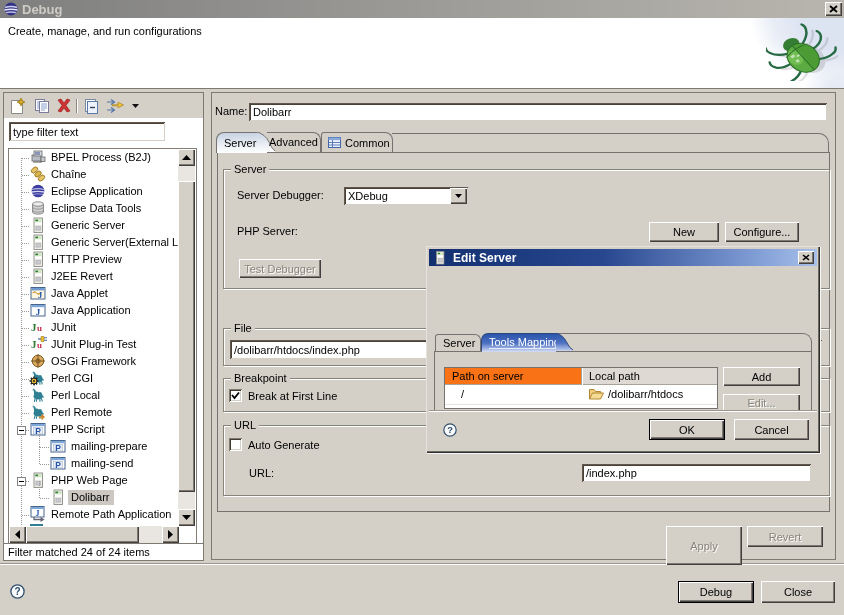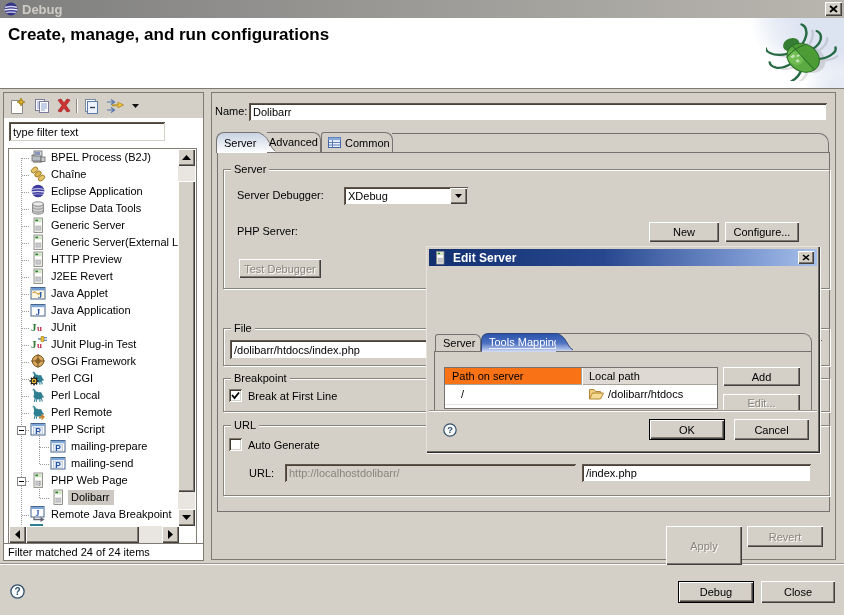--- a/index.html
+++ b/index.html
@@ -114,21 +114,21 @@
   <span class="abs" style="left:22px;top:2px;font-weight:bold;color:#cfccc5;font-size:13px">Debug</span>
   <div class="btn" style="left:825px;top:2px;width:17px;height:14px">
       <svg width="9" height="8" viewBox="0 0 9 8">
         <path d="M1 1 L8 7 M8 1 L1 7" stroke="#000" stroke-width="1.8"></path>
       </svg>
     </div>
 </div>
 
 <div class="abs" id="header" style="left:0;top:18px;width:844px;height:71px;background:#fff;border-bottom:1px solid #7e7a72">
   <div class="abs" style="right:0;top:0;width:190px;height:70px;background:radial-gradient(ellipse 130px 85px at 105% 0%,#dce3f1 40%,#e9edf6 62%,rgba(255,255,255,0) 80%),radial-gradient(ellipse 70px 45px at 102% 100%,#e6eaf4 25%,rgba(255,255,255,0) 65%)"></div>
-  <span class="abs" style="left:8px;top:7px;font-weight:bold;font-size:17px">Create, manage, and run configurations</span>
+  <span class="abs" style="left:8px;top:7px;font-weight:normal;font-size:11px">Create, manage, and run configurations</span>
   <svg class="abs" style="left:766px;top:5px" width="72" height="58" viewBox="0 0 70 66" preserveAspectRatio="none">
     <g transform="rotate(-38 35 38)">
       <g transform="translate(4,5)" opacity="0.16">
         <ellipse cx="35" cy="40" rx="14" ry="17" fill="#444"></ellipse>
         <g stroke="#444" stroke-width="2.4" fill="none" stroke-linecap="round">
           <path d="M26 27 Q16 23 13 16"></path>
             <path d="M23 38 Q11 38 7 32"></path>
             <path d="M26 49 Q18 55 10 54"></path>
           <path d="M44 27 Q54 23 57 16"></path>
             <path d="M47 38 Q59 38 63 32"></path>
@@ -332,21 +332,21 @@
     <div class="abs" style="left:36px;top:350px;width:10px;height:1px;background:repeating-linear-gradient(to right,#999 0 1px,transparent 1px 2px)"></div>
     <div class="abs" style="left:64px;top:342px;width:46px;height:15px;background:#ccc8c1"></div>
     <svg class="abs" style="left:46px;top:341px" width="16" height="16" viewBox="0 0 16 16">
         <use href="#i-tower"></use>
       </svg>
     <span class="abs" style="left:67px;top:343px;white-space:nowrap">Dolibarr</span>
     <div class="abs" style="left:18px;top:367px;width:8px;height:1px;background:repeating-linear-gradient(to right,#999 0 1px,transparent 1px 2px)"></div>
     <svg class="abs" style="left:26px;top:358px" width="16" height="16" viewBox="0 0 16 16">
         <use href="#i-rjava"></use>
       </svg>
-    <span class="abs" style="left:47px;top:360px;white-space:nowrap">Remote Java Breakpoint</span>
+    <span class="abs" style="left:47px;top:360px;white-space:nowrap">Remote Path Application</span>
     <div class="abs" style="left:26px;top:376px;width:13px;height:4px;background:#2e7f92"></div>
   </div>
   <div class="abs" style="left:4px;top:55px;width:189px;height:396px;border:1px solid #827e76;pointer-events:none"></div>
 
   <div class="abs" id="vsb" style="left:174px;top:56px;width:17px;height:377px;background:#e9e6e1">
     <div class="btn" style="left:0;top:0;width:17px;height:17px">
         <svg width="9" height="5" viewBox="0 0 9 5">
           <path d="M4.5 0 L9 5 H0 Z" fill="#000"></path>
         </svg>
       </div>
@@ -435,21 +435,20 @@
         <path d="M3 6 L5.5 9 L10 3.5" stroke="#000" stroke-width="1.8" fill="none"></path>
       </svg></div>
   <span class="abs" style="left:36px;top:297px">Break at First Line</span>
 
   <div class="gb" style="left:11px;top:332px;width:607px;height:71px">
       <span>URL</span>
     </div>
   <div class="cb" style="left:17px;top:345px"></div>
   <span class="abs" style="left:36px;top:346px">Auto Generate</span>
   <span class="abs" style="left:37px;top:374px">URL:</span>
-  <div class="field" style="left:73px;top:371px;width:291px;height:18px;background:#d4d0c8;color:#8a857c">http://localhostdolibarr/</div>
   <div class="field" style="left:370px;top:371px;width:229px;height:18px">/index.php</div>
 
   <div class="btn dis" style="left:454px;top:433px;width:76px;height:39px">Apply</div>
   <div class="btn dis" style="left:535px;top:433px;width:76px;height:21px">Revert</div>
 </div>
 
 <div class="abs" id="dialog" style="left:426px;top:246px;width:394px;height:207px;background:#d4d0c8;box-shadow:inset 1px 1px 0 #e6e3dd,inset -1px -1px 0 #2d2d2d,inset -2px -2px 0 #6e6a62,1px 1px 0 #f6f6f4">
 
   <div class="abs" style="left:3px;top:3px;width:388px;height:17px;background:linear-gradient(90deg,#123070 0%,#28478f 45%,#7b98d2 82%,#a8c0ea 100%)">
     <svg class="abs" style="left:4px;top:1px" width="14" height="15" viewBox="0 0 16 16">

